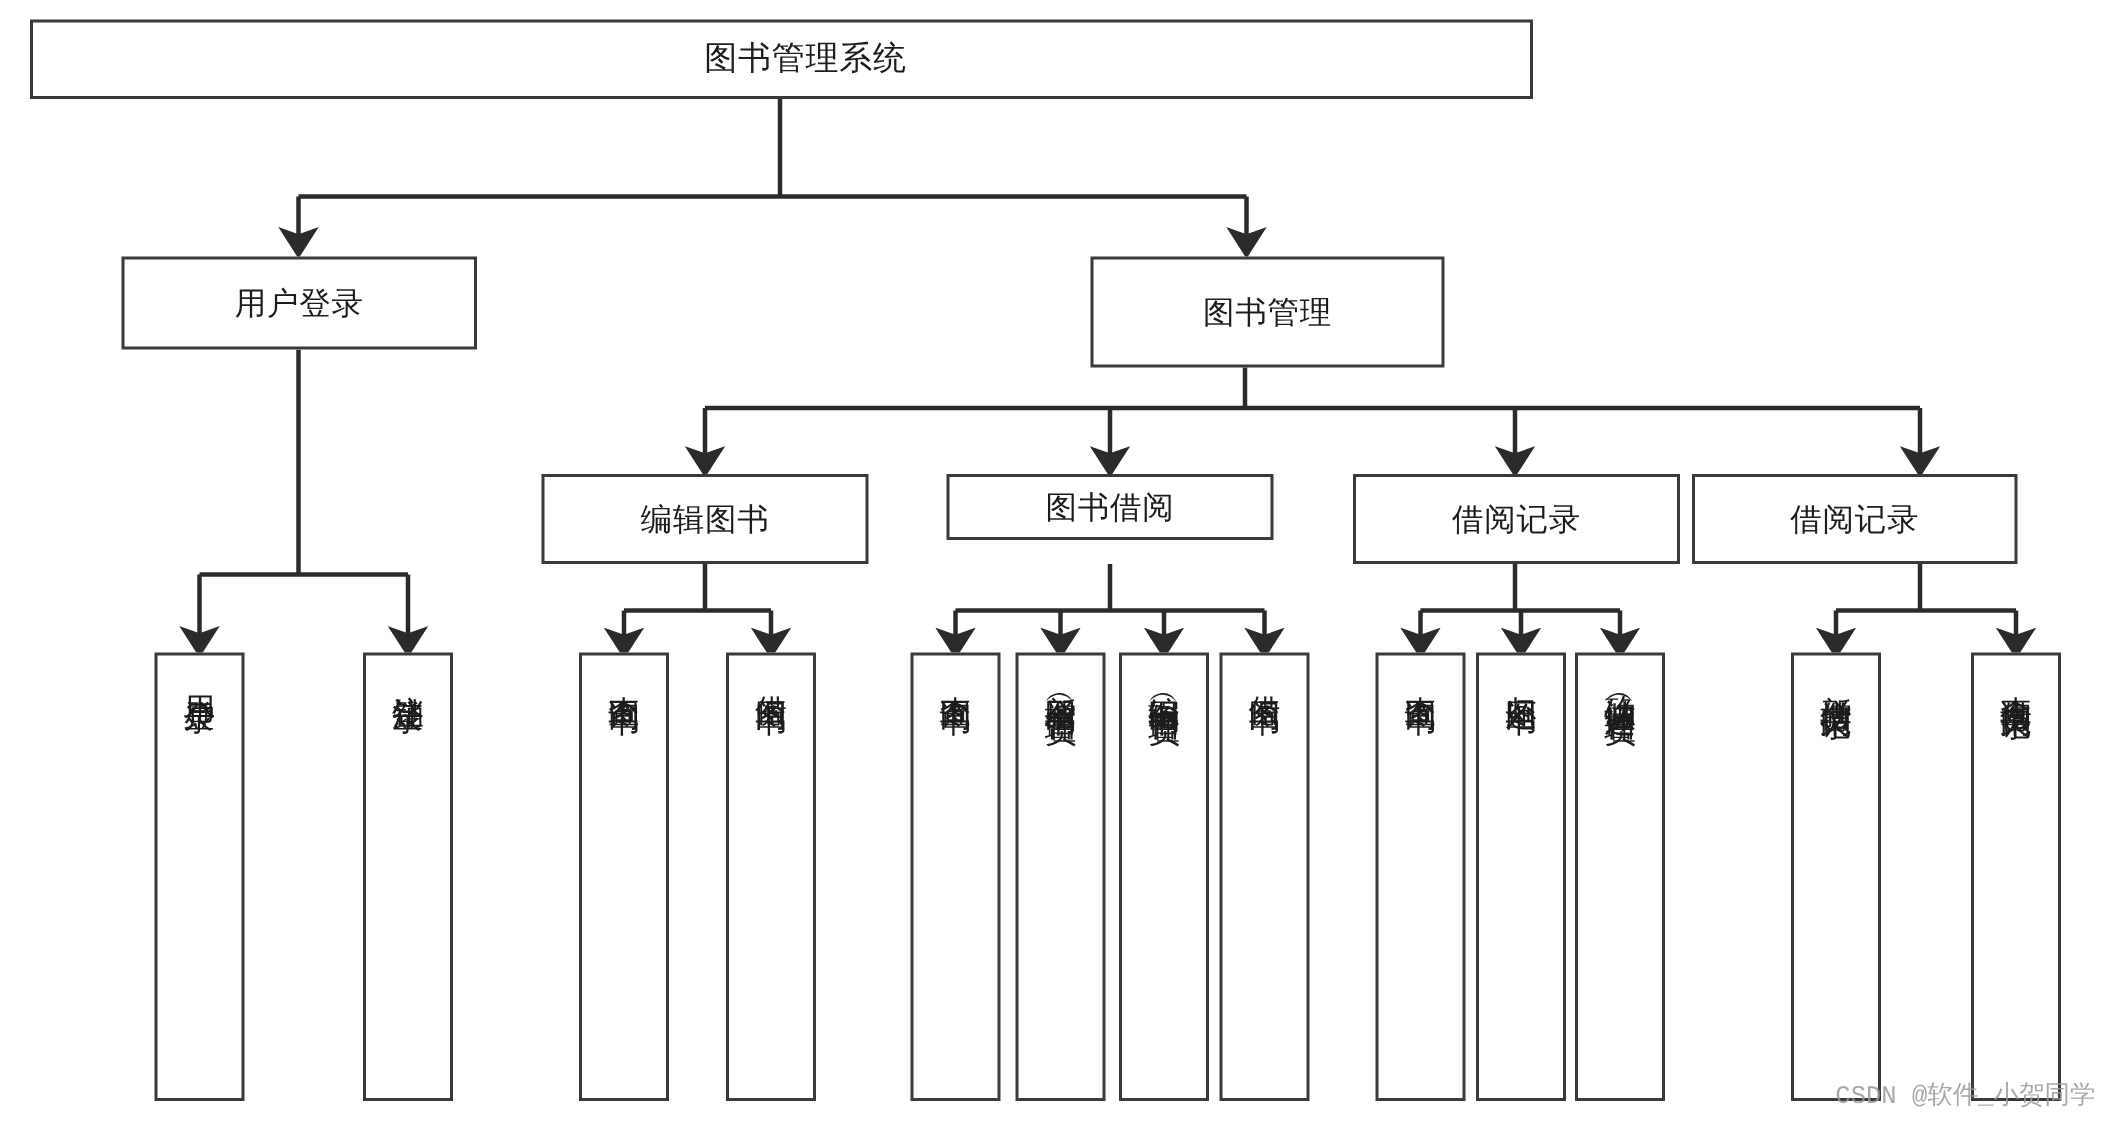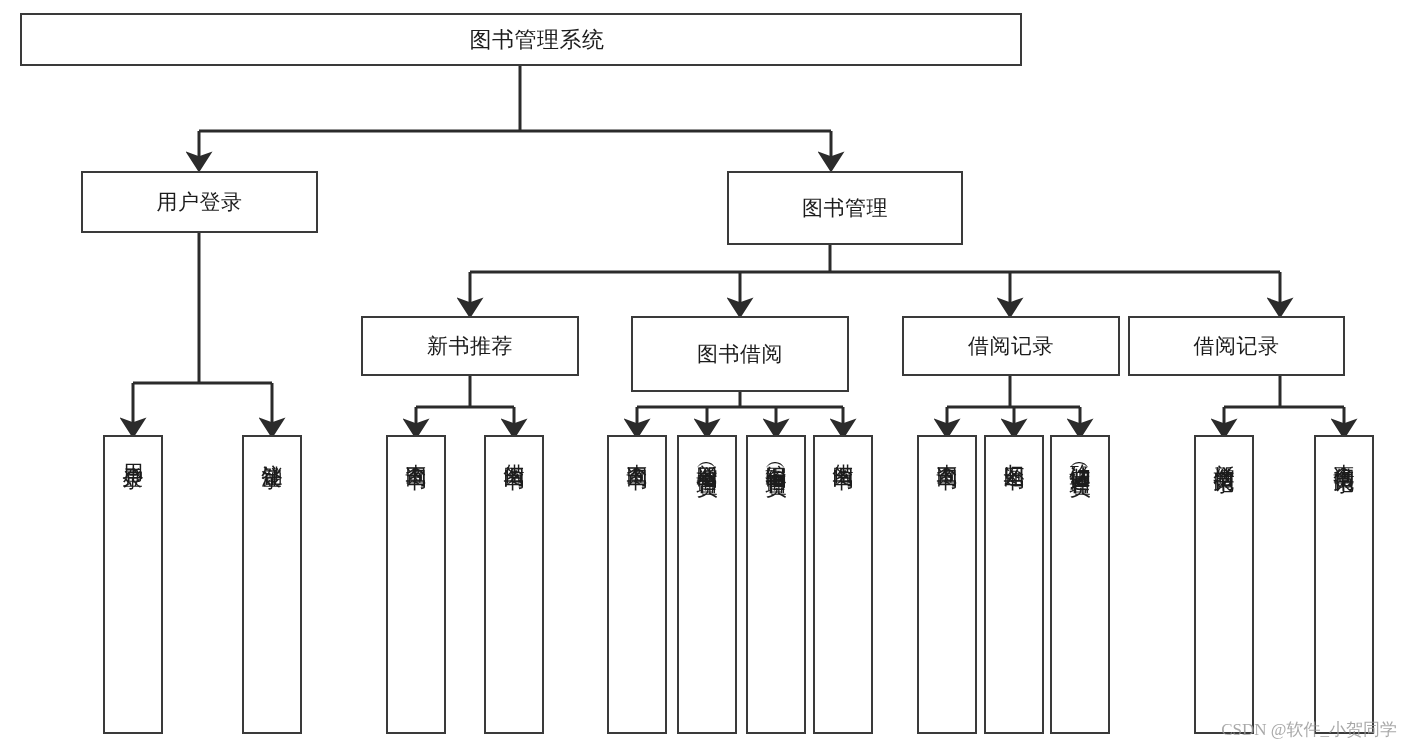--- a/index.html
+++ b/index.html
@@ -64,21 +64,21 @@
     max-height: 280px;
   }
   #watermark {
     position: absolute;
     right: 8px;
     bottom: 6px;
     font-size: 17px;
     color: #9a9a9a;
     opacity: 0.85;
     white-space: nowrap;
-    font-family: Liberation Serif, serif;
+    font-family: Liberation Mono, monospace;
   }
 </style>
 </head>
 <body>
 
 <div id="diagram-root">
 
   <svg id="edges-layer" width="1405" height="747" viewBox="0 0 1405 747" xmlns="http://www.w3.org/2000/svg">
     <defs>
       <marker id="arrowhead" markerWidth="9" markerHeight="9" refX="3.2" refY="4.5" orient="auto" markerUnits="strokeWidth">
@@ -134,23 +134,23 @@
   </div>
 
   <div class="node horizontal" style="left:81px; top:171px; width:237px; height:62px;">
     <span class="node-label">用户登录</span>
   </div>
   <div class="node horizontal" style="left:712px; top:171px; width:236px; height:74px;margin-left:15px;">
     <span class="node-label">图书管理</span>
   </div>
 
   <div class="node horizontal" style="left:361px; top:316px; width:218px; height:60px;">
-    <span class="node-label">新书推荐</span>
-  </div>
-  <div class="node horizontal" style="left:631px; top:316px; width:218px; height:76px;">
+    <span class="node-label">编辑图书</span>
+  </div>
+  <div class="node horizontal" style="left:631px; top:316px; width:218px; height:44px;">
     <span class="node-label">图书借阅</span>
   </div>
   <div class="node horizontal" style="left:902px; top:316px; width:218px; height:60px;">
     <span class="node-label">借阅记录</span>
   </div>
   <div class="node horizontal" style="left:1128px; top:316px; width:217px; height:60px;">
     <span class="node-label">借阅记录</span>
   </div>
 
   <div class="node vertical" style="left:103px; top:435px; width:60px; height:299px;">

